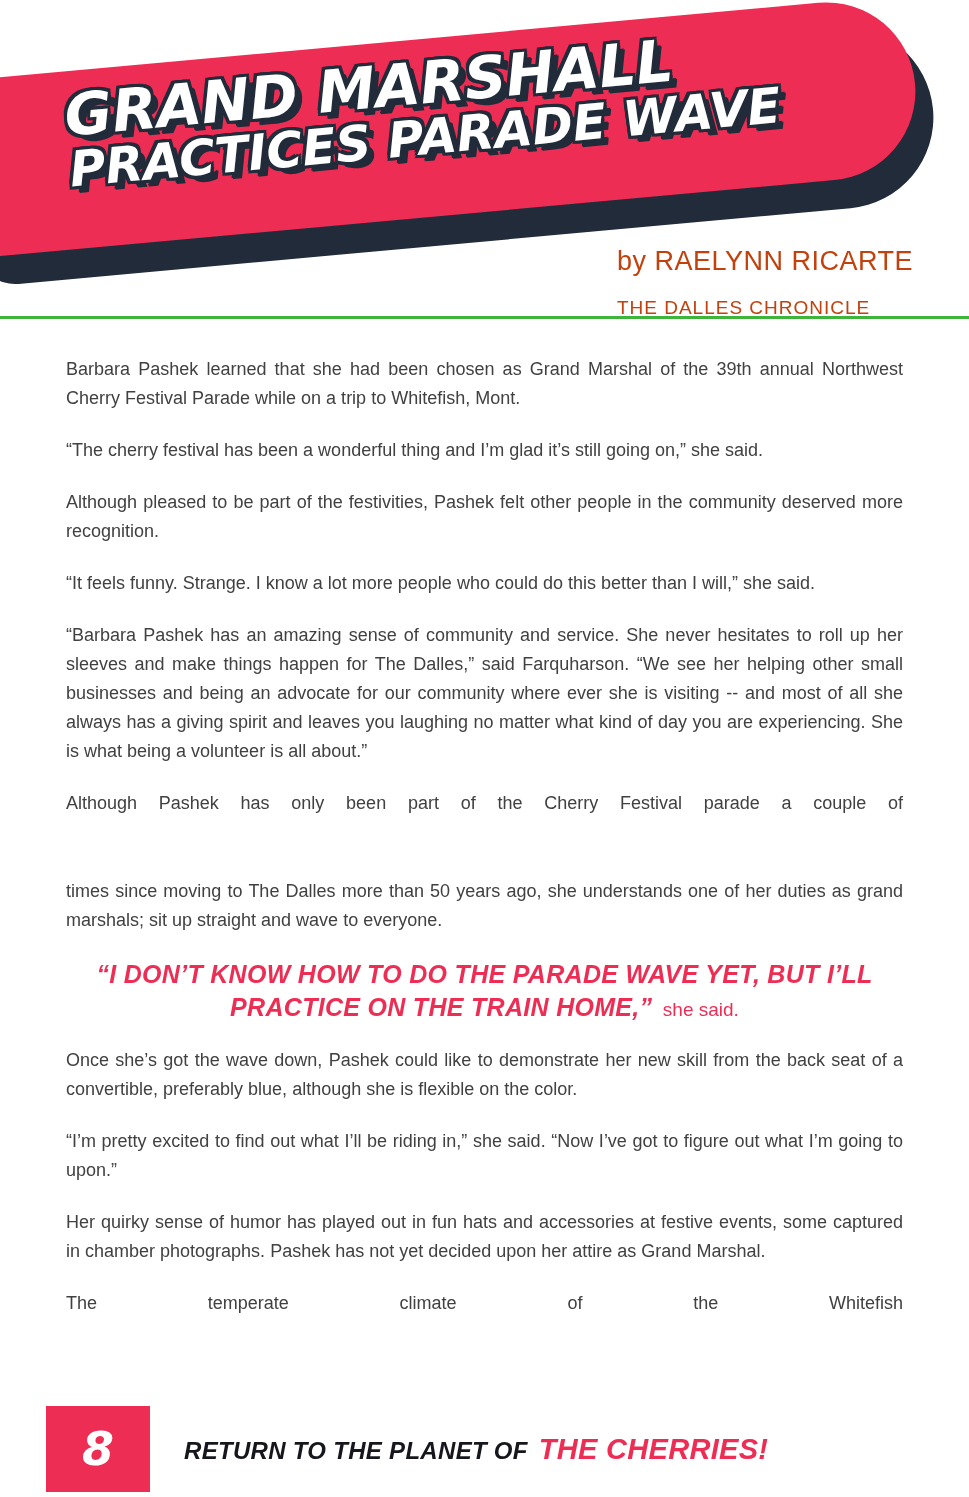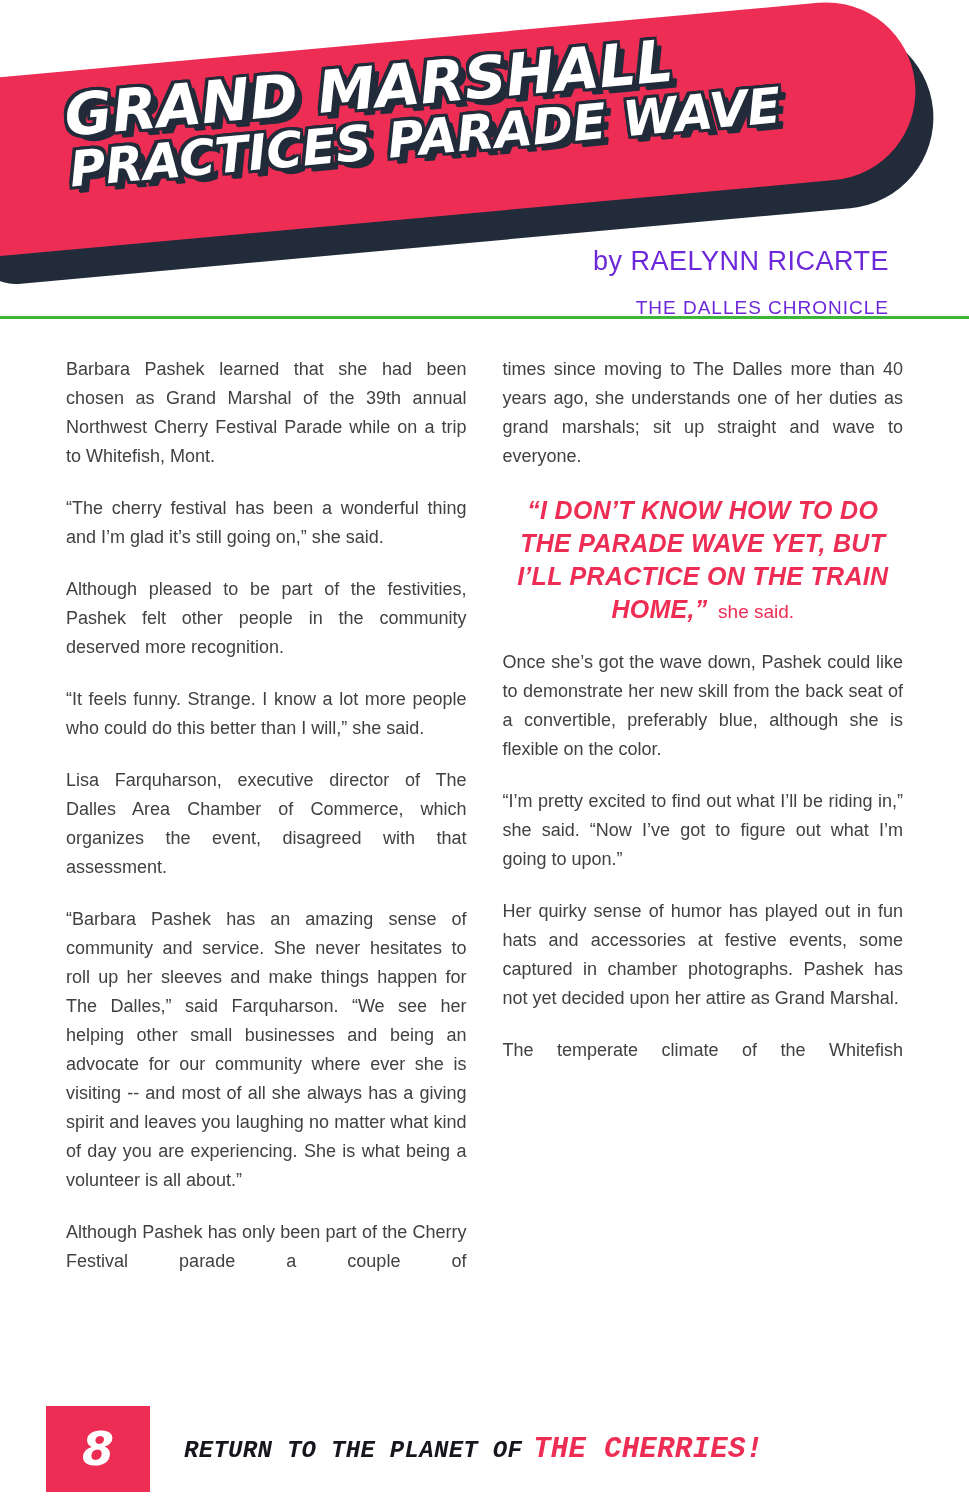--- a/index.html
+++ b/index.html
@@ -42,33 +42,34 @@
   .title-line2 { font-size: 49px; letter-spacing: 0px; }
   .title-line1, .title-line2 {
     text-shadow:
       -3px -3px 0 #212b39, 3px -3px 0 #212b39,
       -3px 3px 0 #212b39, 3px 3px 0 #212b39,
       -3px 0 0 #212b39, 3px 0 0 #212b39,
       0 -3px 0 #212b39, 0 3px 0 #212b39,
       6px 6px 0 #212b39, 7px 7px 0 #212b39;
   }
   .byline-wrap {
-    position: absolute; right: 80px; top: 246px;
-    text-align: right; color: #6d28d9;
+    position: absolute; right: 56px; top: 246px;
+    text-align: left; color: #c2410c;
   }
   .byline { font-size: 27px; letter-spacing: 0.5px; }
   .publication { font-size: 19px; letter-spacing: 1px; margin-top: 20px; }
 
   .green-rule { height: 3px; background: #3eb53a; width: 100%; }
 
   
   .article {
     display: flex; gap: 36px;
     padding: 36px 66px 0 66px;
     box-sizing: border-box;
+    flex-direction: column;
   }
   .col { flex: 1; min-width: 0; }
   .col p {
     margin: 0 0 23px 0;
     font-size: 18px;
     line-height: 29px;
     color: #414141;
     text-align: justify;
   }
   .col p.cont { text-align-last: justify; }
@@ -108,21 +109,21 @@
     font-size: 46px;
     font-weight: bold;
     font-style: italic;
     font-family: "DejaVu Sans", sans-serif;
   }
   .tagline {
     margin-left: 34px;
     display: flex; align-items: baseline;
     font-style: italic;
     font-weight: bold;
-    font-family: Liberation Mono, monospace;
+    font-family: Liberation Sans, sans-serif;
     white-space: nowrap;
   }
   .tag-black { color: #15171c; font-size: 24px; letter-spacing: 0.3px; }
   .tag-pink  { color: #ee2d55; font-size: 29px; margin-left: 11px; letter-spacing: 0.3px; }
 </style>
 </head>
 <body>
 
 <div class="header">
   <div class="banner-shadow"></div>
@@ -138,26 +139,25 @@
 </div>
 
 <div class="green-rule"></div>
 
 <div class="article">
   <div class="col">
     <p>Barbara Pashek learned that she had been chosen as Grand Marshal of the 39th annual Northwest Cherry Festival Parade while on a trip to Whitefish, Mont.</p>
     <p>“The cherry festival has been a wonderful thing and I’m glad it’s still going on,” she said.</p>
     <p>Although pleased to be part of the festivities, Pashek felt other people in the community deserved more recognition.</p>
     <p>“It feels funny. Strange. I know a lot more people who could do this better than I will,” she said.</p>
-    <p>Lisa Farquharson, executive director of The Dalles Area Chamber of Commerce, which organizes the event, disagreed with that assessment.</p>
     <p>“Barbara Pashek has an amazing sense of community and service.  She never hesitates to roll up her sleeves and make things happen for The Dalles,” said Farquharson. “We see her helping other small businesses and being an advocate for our community where ever she is visiting -- and most of all she always has a giving spirit and leaves you laughing no matter what kind of day you are experiencing. She is what being a volunteer is all about.”</p>
     <p class="cont">Although Pashek has only been part of the Cherry Festival parade a couple of</p>
   </div>
   <div class="col">
-    <p>times since moving to The Dalles more than 40 years ago, she understands one of her duties as grand marshals; sit up straight and wave to everyone.</p>
+    <p>times since moving to The Dalles more than 50 years ago, she understands one of her duties as grand marshals; sit up straight and wave to everyone.</p>
     <div class="pull-quote">
       <span class="q-text">“I DON’T KNOW HOW TO DO THE PARADE WAVE YET, BUT I’LL PRACTICE ON THE TRAIN HOME,”</span>
       <span class="q-attr">she said.</span>
     </div>
     <p>Once she’s got the wave down, Pashek could like to demonstrate her new skill from the back seat of a convertible, preferably blue, although she is flexible on the color.</p>
     <p>“I’m pretty excited to find out what I’ll be riding in,” she said. “Now I’ve got to figure out what I’m going to upon.”</p>
     <p>Her quirky sense of humor has played out in fun hats and accessories at festive events, some captured in chamber photographs. Pashek has not yet decided upon her attire as Grand Marshal.</p>
     <p class="cont">The temperate climate of the Whitefish</p>
   </div>
 </div>

